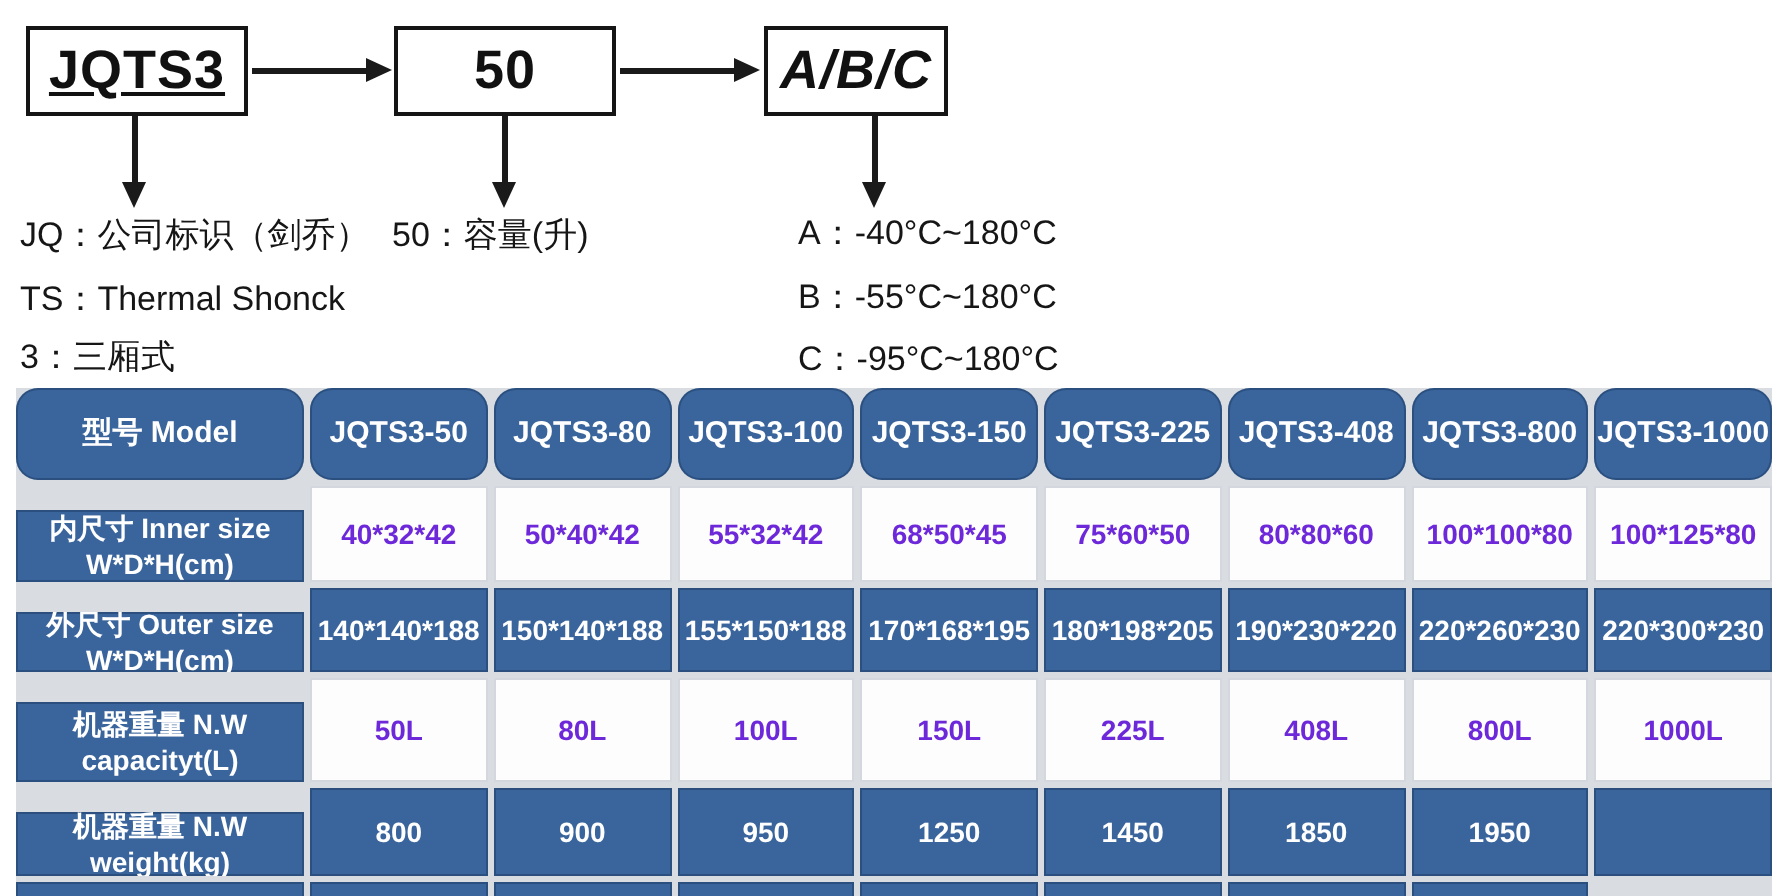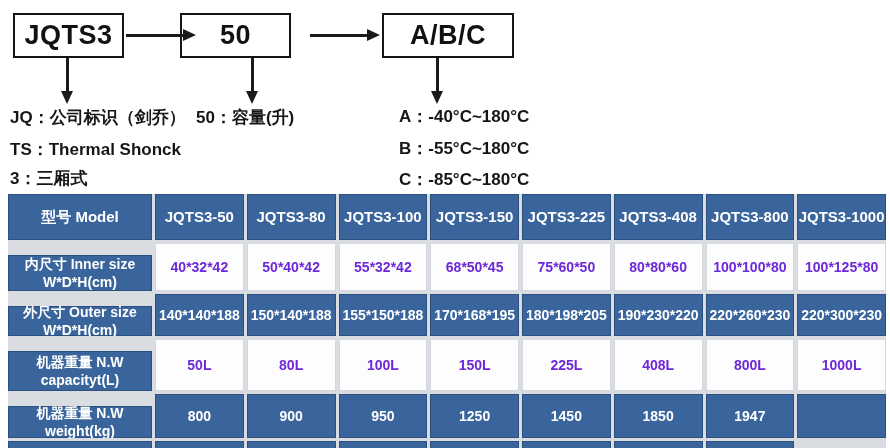--- a/index.html
+++ b/index.html
@@ -7,47 +7,47 @@
     position:relative; width:890px; height:448px; background:#ffffff;
     overflow:hidden; font-family:"Liberation Sans","DejaVu Sans",sans-serif;
   }
   
   .fbox {
     position:absolute; top:13px; height:45px; box-sizing:border-box;
     border:2.5px solid #151515; background:#ffffff;
     display:flex; align-items:center; justify-content:center;
     font-weight:bold; font-size:27px; color:#111111; letter-spacing:0.5px;
   }
-  .fbox1 { left:13px;  width:111px; }
-  .fbox2 { left:180px; width:111px;text-align:right; }
-  .fbox3 { left:382px; width:132px; }
+  .fbox1 { left:13px;  width:111px;text-decoration:underline; }
+  .fbox2 { left:197px; width:111px;text-align:right; }
+  .fbox3 { left:382px; width:92px;font-style:italic; }
   .harrow-line { position:absolute; top:34px; height:2.5px; background:#1a1a1a; }
   .harrow-head { position:absolute; top:29px; width:0; height:0;
     border-top:6.5px solid transparent; border-bottom:6.5px solid transparent;
     border-left:13px solid #1a1a1a; }
   .varrow-line { position:absolute; top:58px; height:34px; width:2.5px; background:#1a1a1a; }
   .varrow-head { position:absolute; top:91px; width:0; height:0;
     border-left:6.5px solid transparent; border-right:6.5px solid transparent;
     border-top:13px solid #1a1a1a; }
   
-  .note { position:absolute; font-weight:bold; font-size:17px; color:#161616; white-space:nowrap; }
+  .note { position:absolute; font-weight:normal; font-size:17px; color:#161616; white-space:nowrap; }
   
   .spec-table {
     position:absolute; left:8px; top:194px; width:878px; height:254px;
     display:grid; grid-template-columns:144px repeat(8, 1fr);
     grid-template-rows:46px 48px 42px 52px 44px 12px;
     gap:3px; background:#d9dde2; box-sizing:border-box; overflow:hidden;
   }
   .cell {
     display:flex; flex-direction:column; align-items:center; justify-content:center;
     text-align:center; font-weight:bold; line-height:1.3; padding:0 1px; overflow:hidden;
   }
   .cell.blue  { background:#3a659c; color:#ffffff; box-shadow:inset 0 0 0 1px rgba(17,42,76,0.35); }
   .cell.light { background:#fdfdfd; color:#6d28d9; box-shadow:inset 0 0 0 1px #d4d8de; }
-  .cell.hdr   { font-size:15px; }
+  .cell.hdr   { font-size:15px;border-radius:11px; }
   .cell.lbl   { font-size:14px;margin-top:12px; }
   .cell.val   { font-size:14px; }
 </style>
 </head>
 <body>
 
 <div class="stage">
 
   <div>
     <div class="fbox fbox1">JQTS3</div>
@@ -67,21 +67,21 @@
     <div class="varrow-head" style="left:430.5px;"></div>
   </div>
 
   <div>
     <div class="note" style="left:10px;top:106px;">JQ：公司标识（剑乔）</div>
     <div class="note" style="left:10px;top:138px;">TS：Thermal Shonck</div>
     <div class="note" style="left:10px;top:167px;">3：三厢式</div>
     <div class="note" style="left:196px;top:106px;">50：容量(升)</div>
     <div class="note" style="left:399px;top:105px;">A：-40°C~180°C</div>
     <div class="note" style="left:399px;top:137px;">B：-55°C~180°C</div>
-    <div class="note" style="left:399px;top:168px;">C：-85°C~180°C</div>
+    <div class="note" style="left:399px;top:168px;">C：-95°C~180°C</div>
   </div>
 
   <div class="spec-table">
 
     <div class="cell blue hdr">型号 Model</div>
     <div class="cell blue hdr">JQTS3-50</div>
     <div class="cell blue hdr">JQTS3-80</div>
     <div class="cell blue hdr">JQTS3-100</div>
     <div class="cell blue hdr">JQTS3-150</div>
     <div class="cell blue hdr">JQTS3-225</div>
@@ -131,21 +131,21 @@
     <div class="cell blue lbl">
       <span>机器重量 N.W</span>
       <span>weight(kg)</span>
     </div>
     <div class="cell blue val">800</div>
     <div class="cell blue val">900</div>
     <div class="cell blue val">950</div>
     <div class="cell blue val">1250</div>
     <div class="cell blue val">1450</div>
     <div class="cell blue val">1850</div>
-    <div class="cell blue val">1947</div>
+    <div class="cell blue val">1950</div>
 
     <div class="cell blue"></div>
     <div class="cell blue"></div>
     <div class="cell blue"></div>
     <div class="cell blue"></div>
     <div class="cell blue"></div>
     <div class="cell blue"></div>
     <div class="cell blue"></div>
     <div class="cell blue"></div>
     <div class="cell blue"></div>

